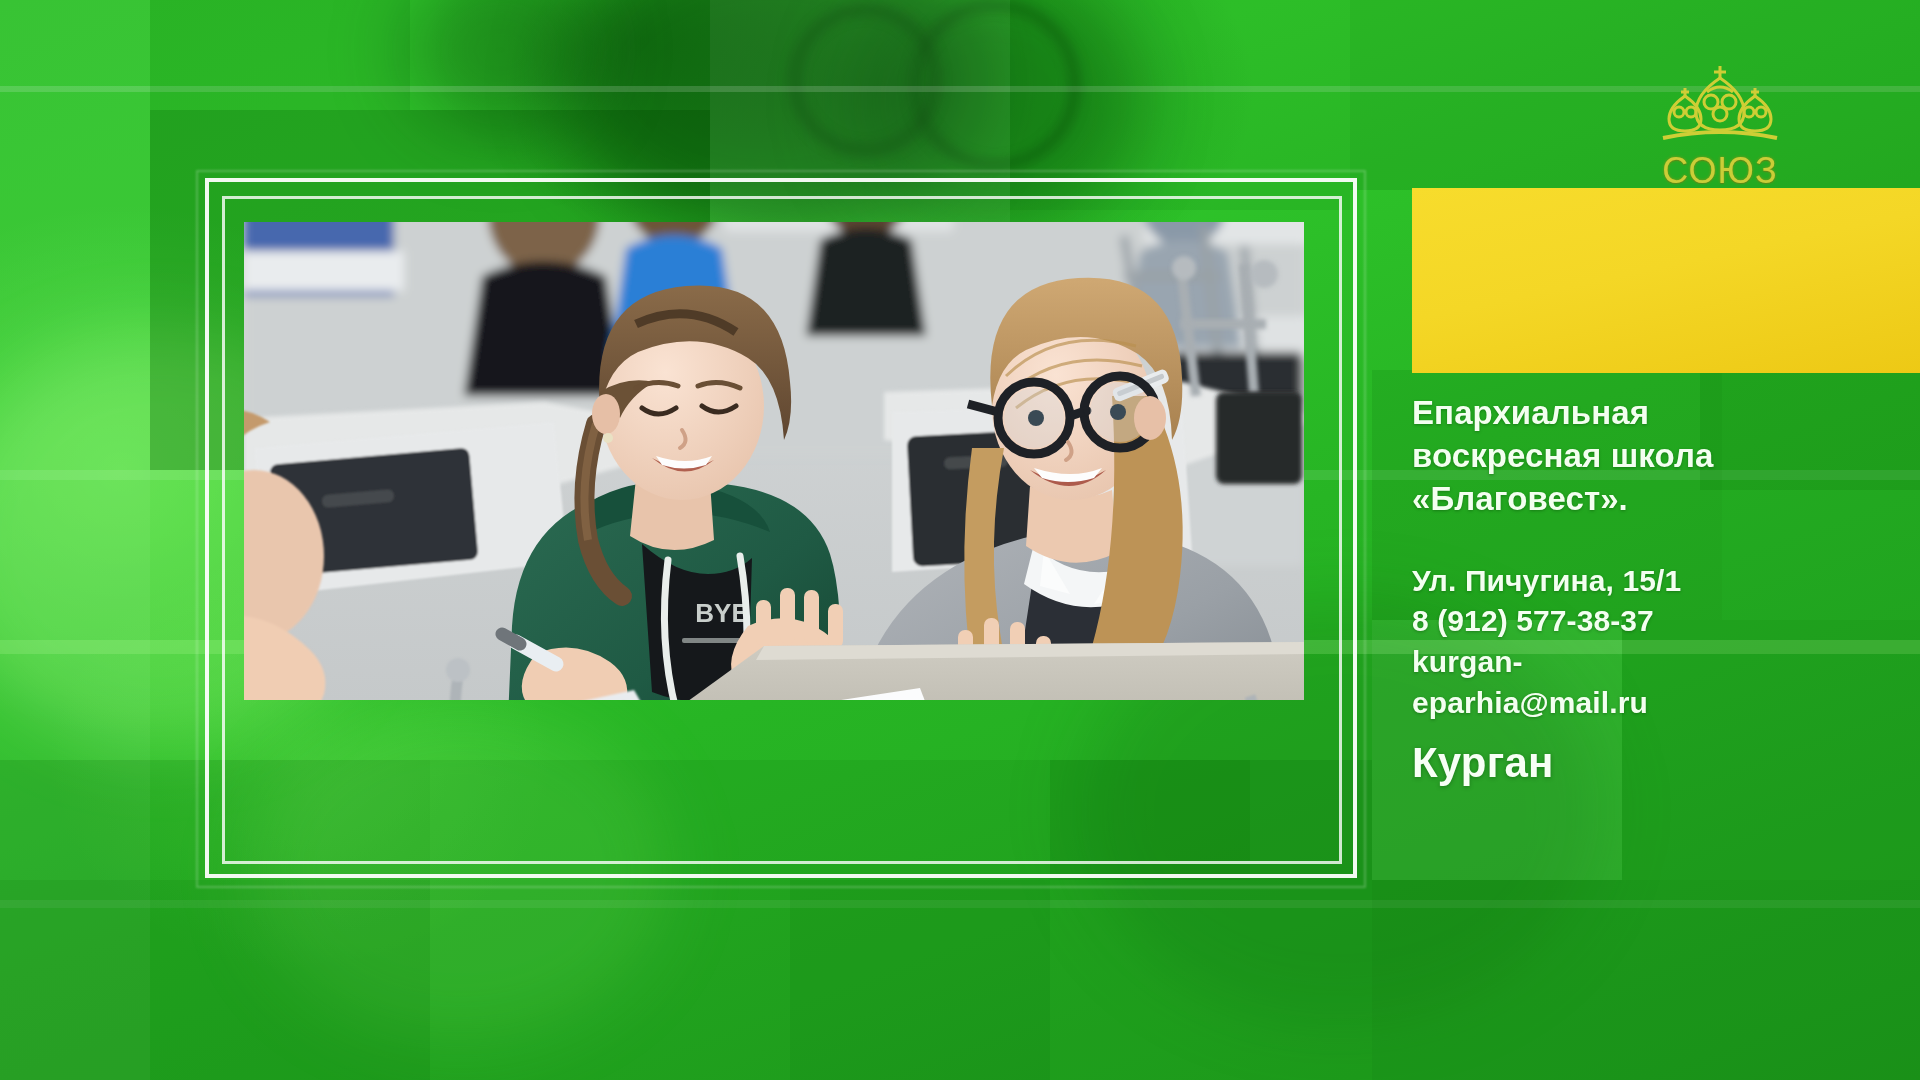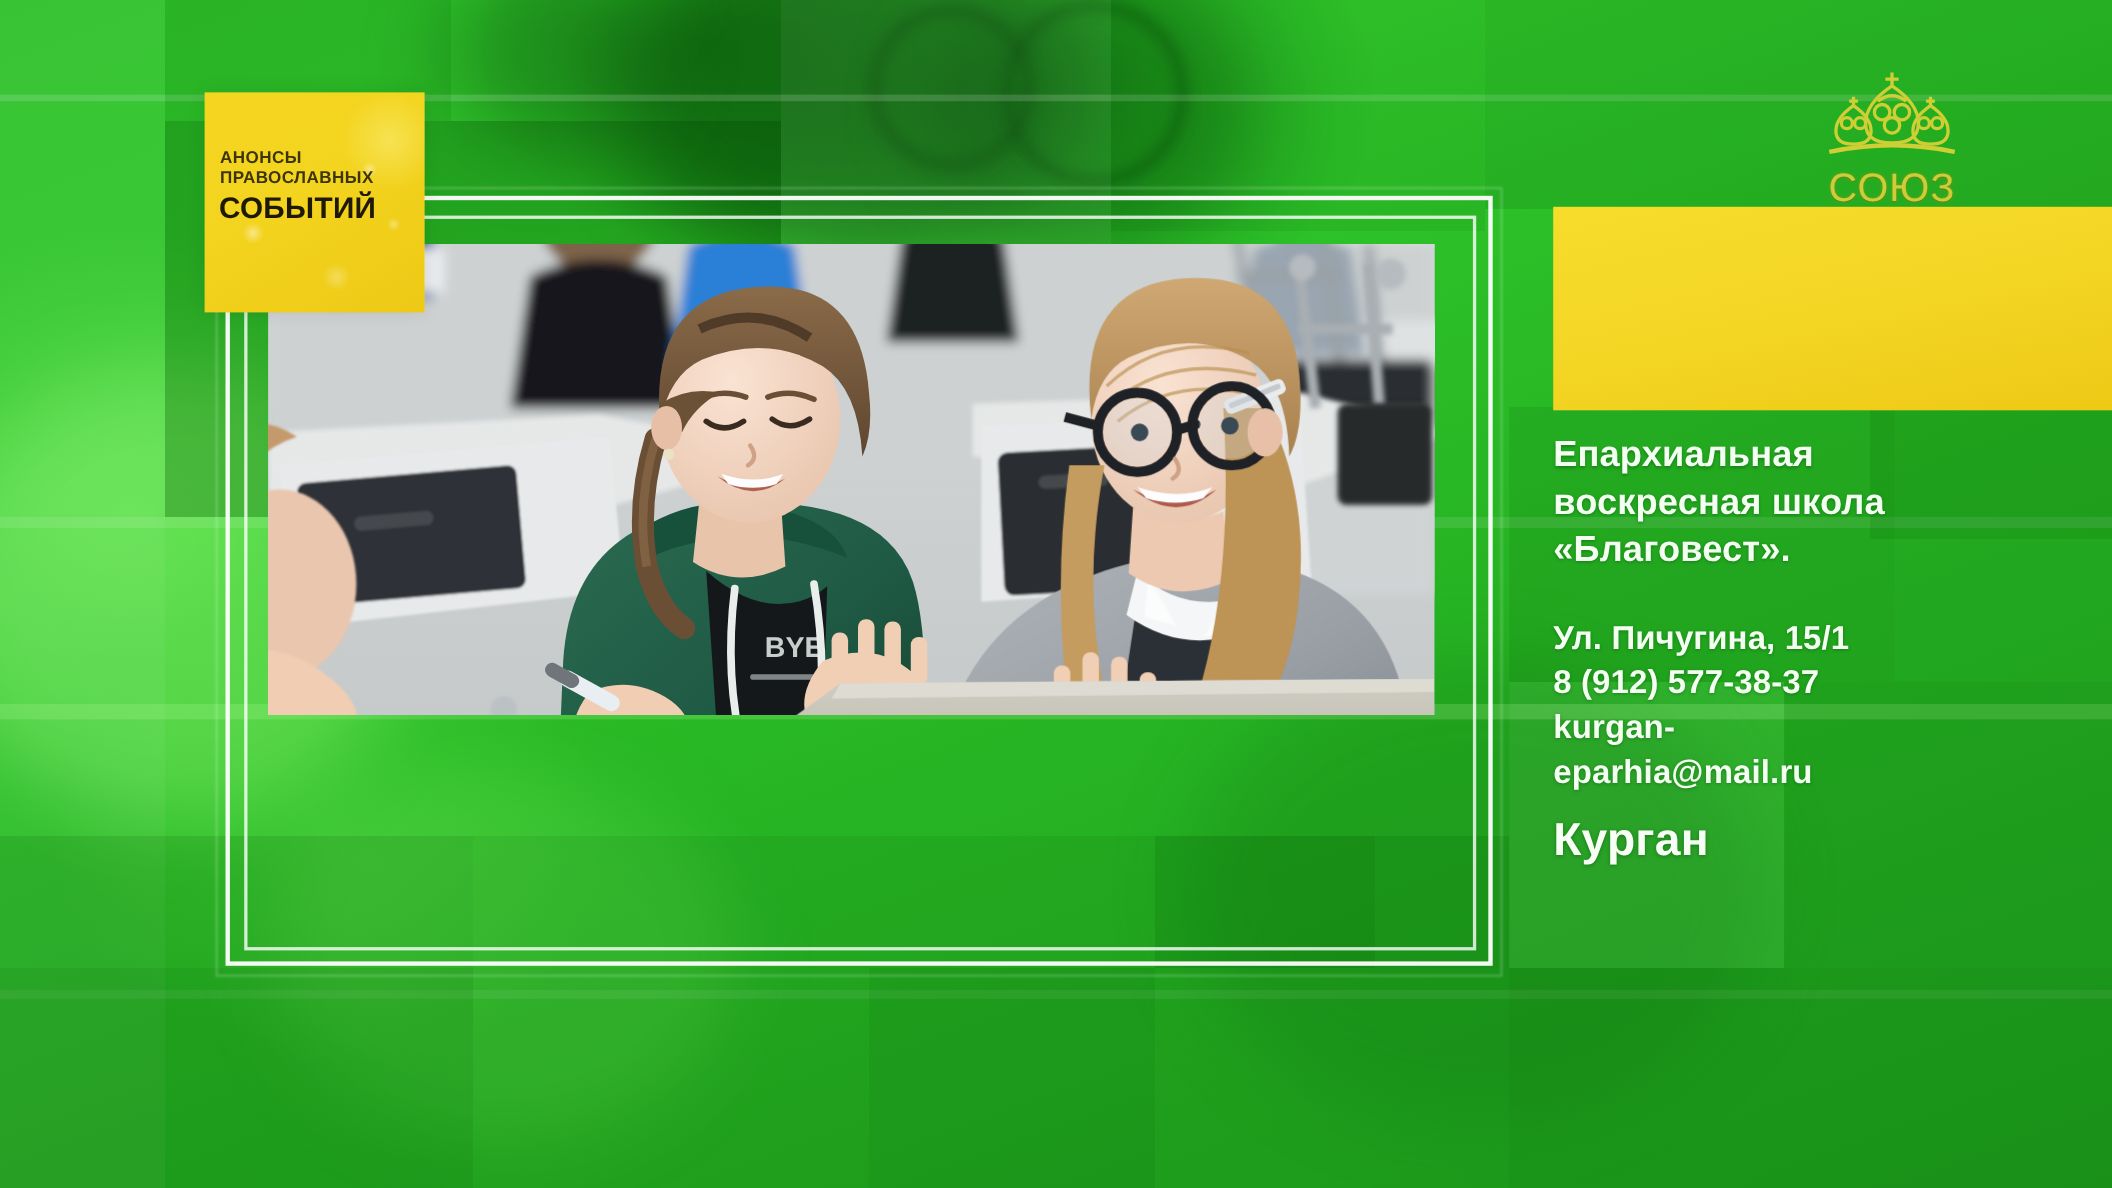--- a/index.html
+++ b/index.html
@@ -37,21 +37,21 @@
 
   
   .frame-outer{position:absolute;left:205px;top:178px;width:1152px;height:700px;
     border:4px solid rgba(255,255,255,.94);box-sizing:border-box;}
   .frame-inner{position:absolute;left:222px;top:196px;width:1120px;height:668px;
     border:3px solid rgba(255,255,255,.80);box-sizing:border-box;}
   .frame-soft{position:absolute;left:196px;top:170px;width:1170px;height:718px;
     border:2px solid rgba(255,255,255,.22);box-sizing:border-box;filter:blur(1px);}
 
   
-  .photo{position:absolute;left:244px;top:222px;width:1060px;height:428px;overflow:hidden;
+  .photo{position:absolute;left:244px;top:222px;width:1060px;height:478px;overflow:hidden;
     background:#cfd2d4;}
   .photo svg{display:block;width:100%;height:100%;}
 
   
   .badge{position:absolute;left:186px;top:84px;width:200px;height:200px;
     background:
       radial-gradient(circle 14px at 44px 128px, rgba(255,255,255,.45), rgba(255,255,255,0) 70%),
       radial-gradient(circle 10px at 150px 70px, rgba(255,255,255,.40), rgba(255,255,255,0) 70%),
       radial-gradient(circle 18px at 120px 168px, rgba(255,255,255,.28), rgba(255,255,255,0) 72%),
       radial-gradient(circle 9px at 172px 120px, rgba(255,255,255,.35), rgba(255,255,255,0) 70%),
@@ -396,25 +396,20 @@
             <path d="M324 558 l14 56"></path>
           <path d="M342 554 l14 56"></path>
             <path d="M360 550 l14 56"></path>
             <path d="M378 546 l14 56"></path>
         </g>
         <path d="M250 592 q60 -26 120 -6 l20 24 l-150 22z" fill="#15181c"></path>
       </g>
     </svg>
   </div>
 
-  <div class="badge">
-    <div class="l1">Анонсы</div>
-    <div class="l2">православных</div>
-    <div class="l3">событий</div>
-  </div>
 
   <div class="rpanel">
     <div class="rp-yellow"></div>
     <div class="rp-text">
       <div class="t-title">
         <div>Епархиальная</div>
         <div>воскресная школа</div>
         <div>«Благовест».</div>
       </div>
       <div class="t-gap"></div>

